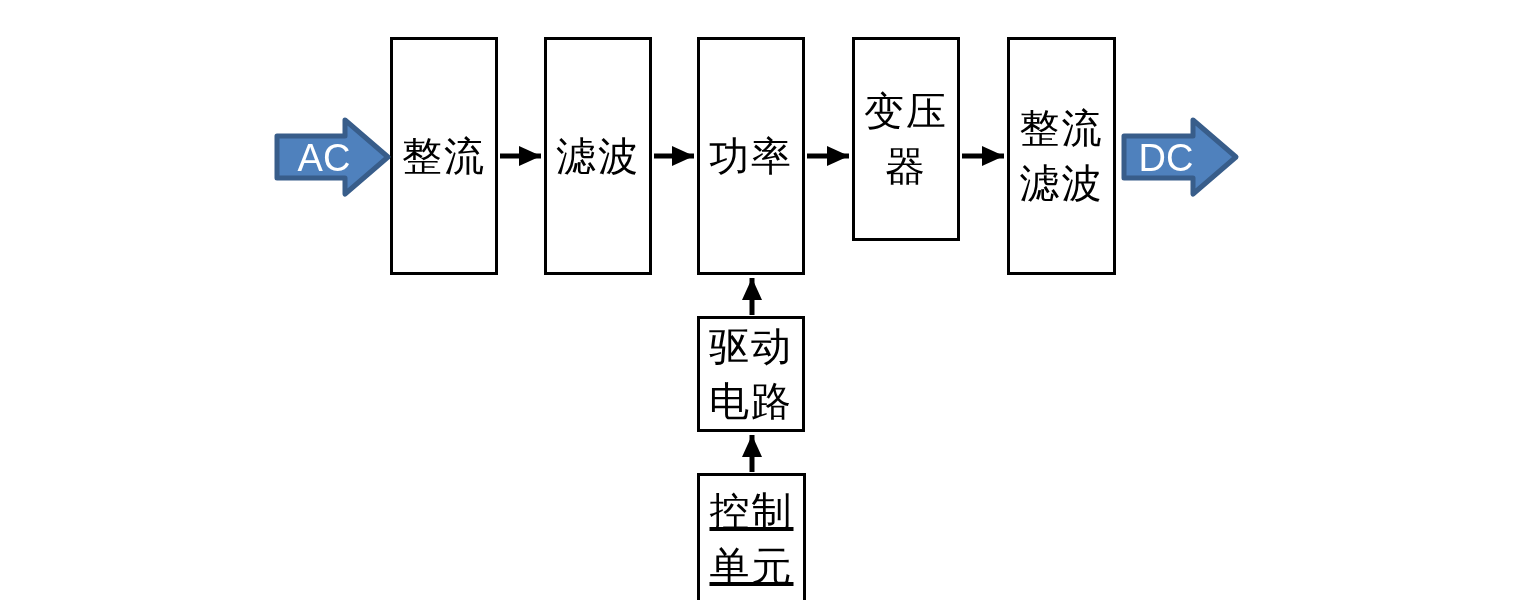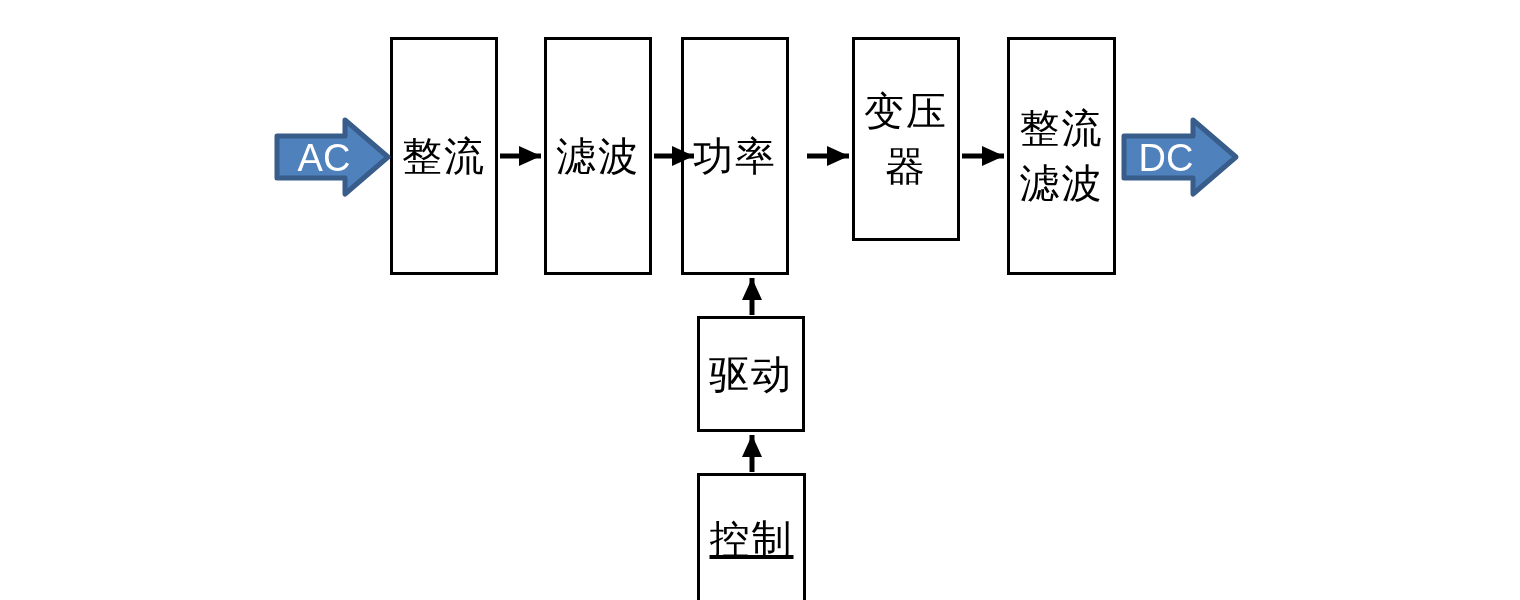--- a/index.html
+++ b/index.html
@@ -68,21 +68,21 @@
     </div>
   </div>
 
   <div class="box" style="left:544px; top:37px; width:108px; height:238px;">
     <div class="box-label">
       <span>滤波</span>
         <span></span>
     </div>
   </div>
 
-  <div class="box" style="left:681px; top:37px; width:108px; height:238px;">
+  <div class="box" style="left:697px; top:37px; width:108px; height:238px;">
     <div class="box-label">
       <span>功率</span>
     </div>
   </div>
 
   <div class="box" style="left:852px; top:37px; width:108px; height:204px;">
     <div class="box-label">
       <span>变压</span>
         <span>器</span>
     </div>
@@ -91,26 +91,28 @@
   <div class="box" style="left:1007px; top:37px; width:109px; height:238px;">
     <div class="box-label">
       <span>整流</span>
         <span>滤波</span>
     </div>
   </div>
 
   <div class="box" style="left:697px; top:316px; width:108px; height:116px;justify-content:center;">
     <div class="box-label">
       <span>驱动</span>
+        <span>电路</span>
     </div>
   </div>
 
   <div class="box" style="left:697px; top:473px; width:109px; height:132px;text-decoration:underline;">
     <div class="box-label">
       <span>控制</span>
+        <span>单元</span>
     </div>
   </div>
 
   <svg class="arrows-layer" viewBox="0 0 1520 600" xmlns="http://www.w3.org/2000/svg">
     <defs>
       <marker id="ah" markerUnits="userSpaceOnUse" markerWidth="24" markerHeight="22" refX="22" refY="10" orient="auto">
         <path d="M0,0 L22,10 L0,20 Z" fill="#000000"></path>
       </marker>
     </defs>
 

